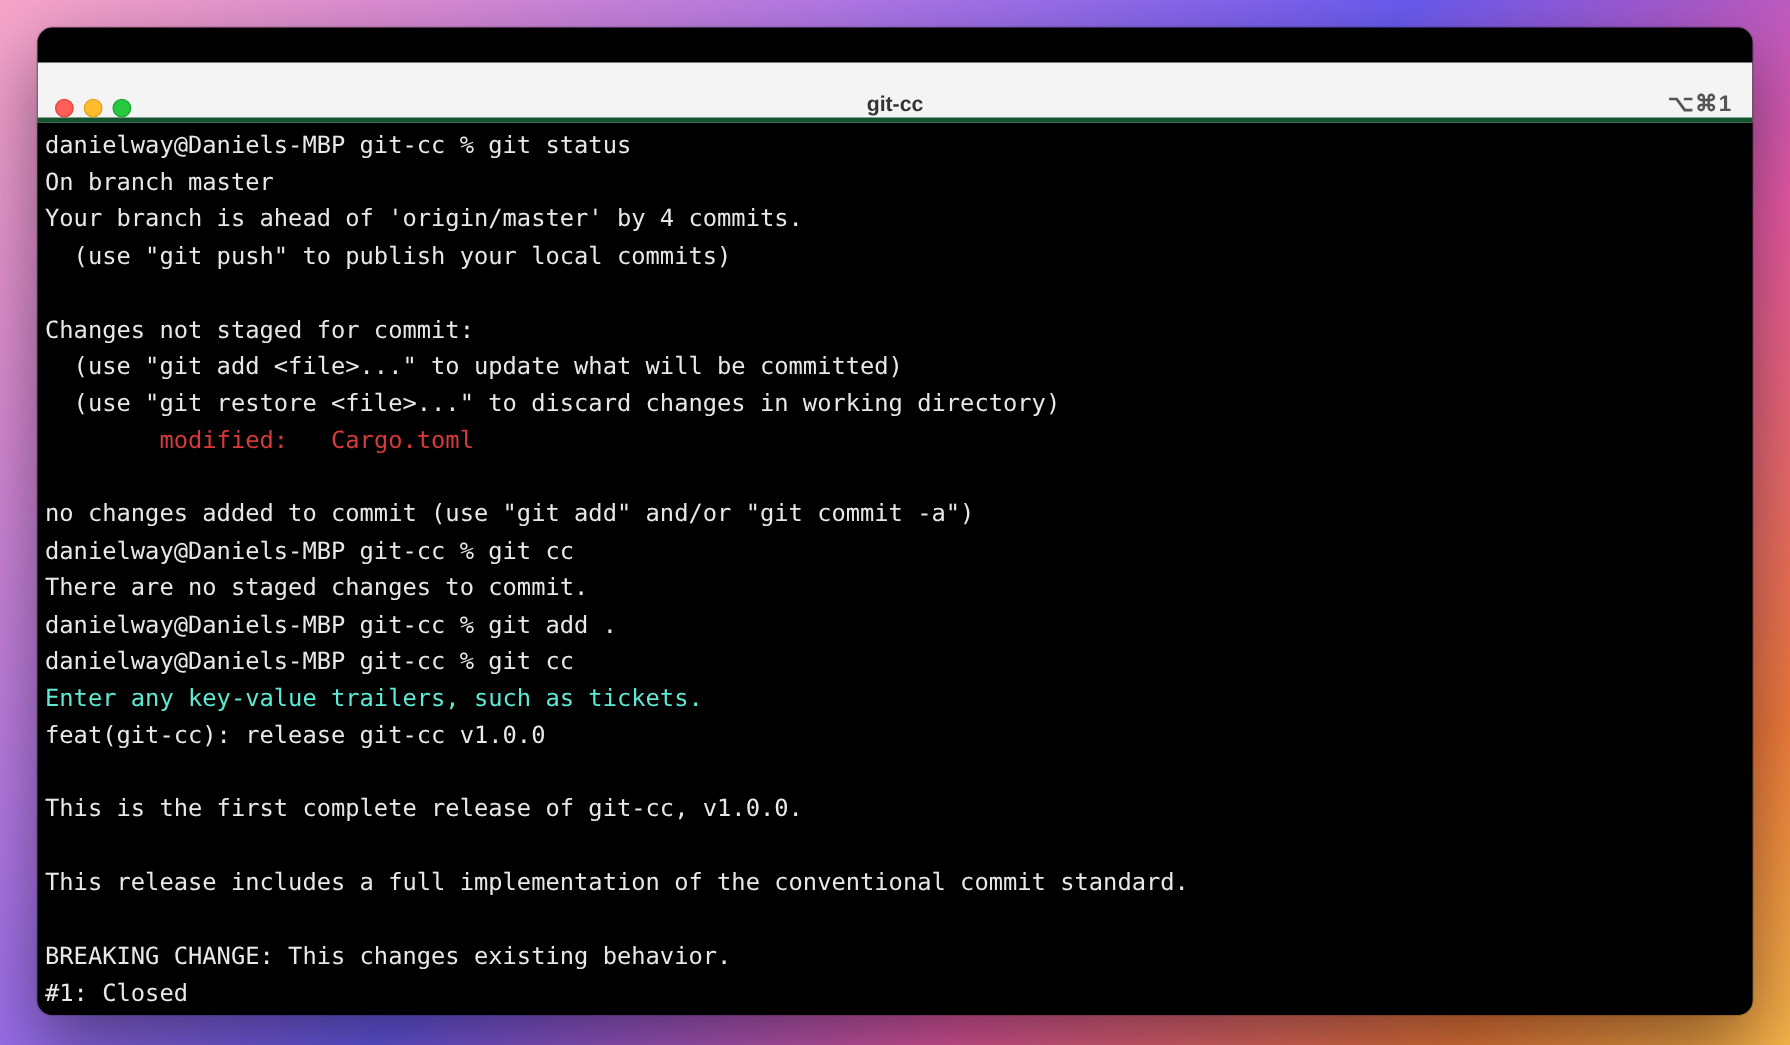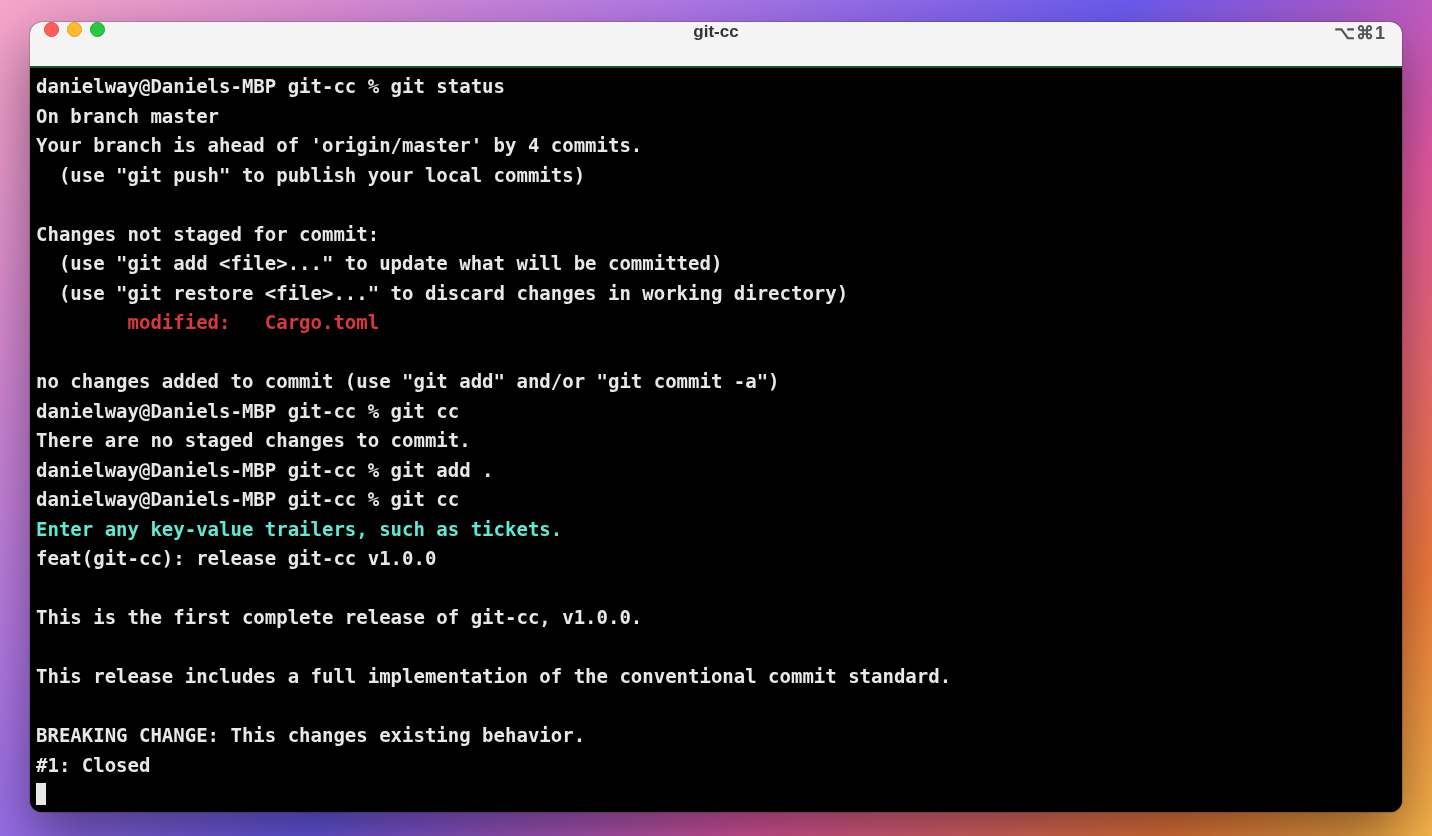--- a/index.html
+++ b/index.html
@@ -32,25 +32,26 @@
     background: #000;
     border-radius: 12px;
     box-shadow: 0 25px 60px rgba(0,0,0,0.45), 0 0 0 1px rgba(0,0,0,0.15);
     overflow: hidden;
     display: flex;
     flex-direction: column;
   }
   .titlebar {
     height: 44px;
     background: #f4f4f4;
-    border-bottom: 2px solid #14532d;
+    border-bottom: 4px solid #14532d;
     display: flex;
-    align-items: flex-start;
+    align-items: flex-end;
     position: relative;
     flex: 0 0 44px;
+    margin-top: 28px;
   }
   .traffic {
     display: flex;
     gap: 8px;
     margin-left: 14px;
   }
   .dot {
     width: 13px;
     height: 13px;
     border-radius: 50%;
@@ -79,21 +80,20 @@
   .term {
     flex:1;
     background:#000;
     color:#e8e8e8;
     font-family: "SF Mono", ui-monospace, Menlo, Consolas, monospace;
     font-size:19px;
     line-height:29.5px;
     padding: 4px 6px 6px 6px;
     white-space: pre;
     overflow:hidden;
-    font-weight:bold;
   }
   .term .line { min-height:29.5px; }
   .red   { color:#d73a3a; }
   .yellow{ color:#5eead4; }
   .cursor{
     display:inline-block;
     width:10px;
     height:22px;
     background:#e8e8e8;
     vertical-align:text-bottom;

